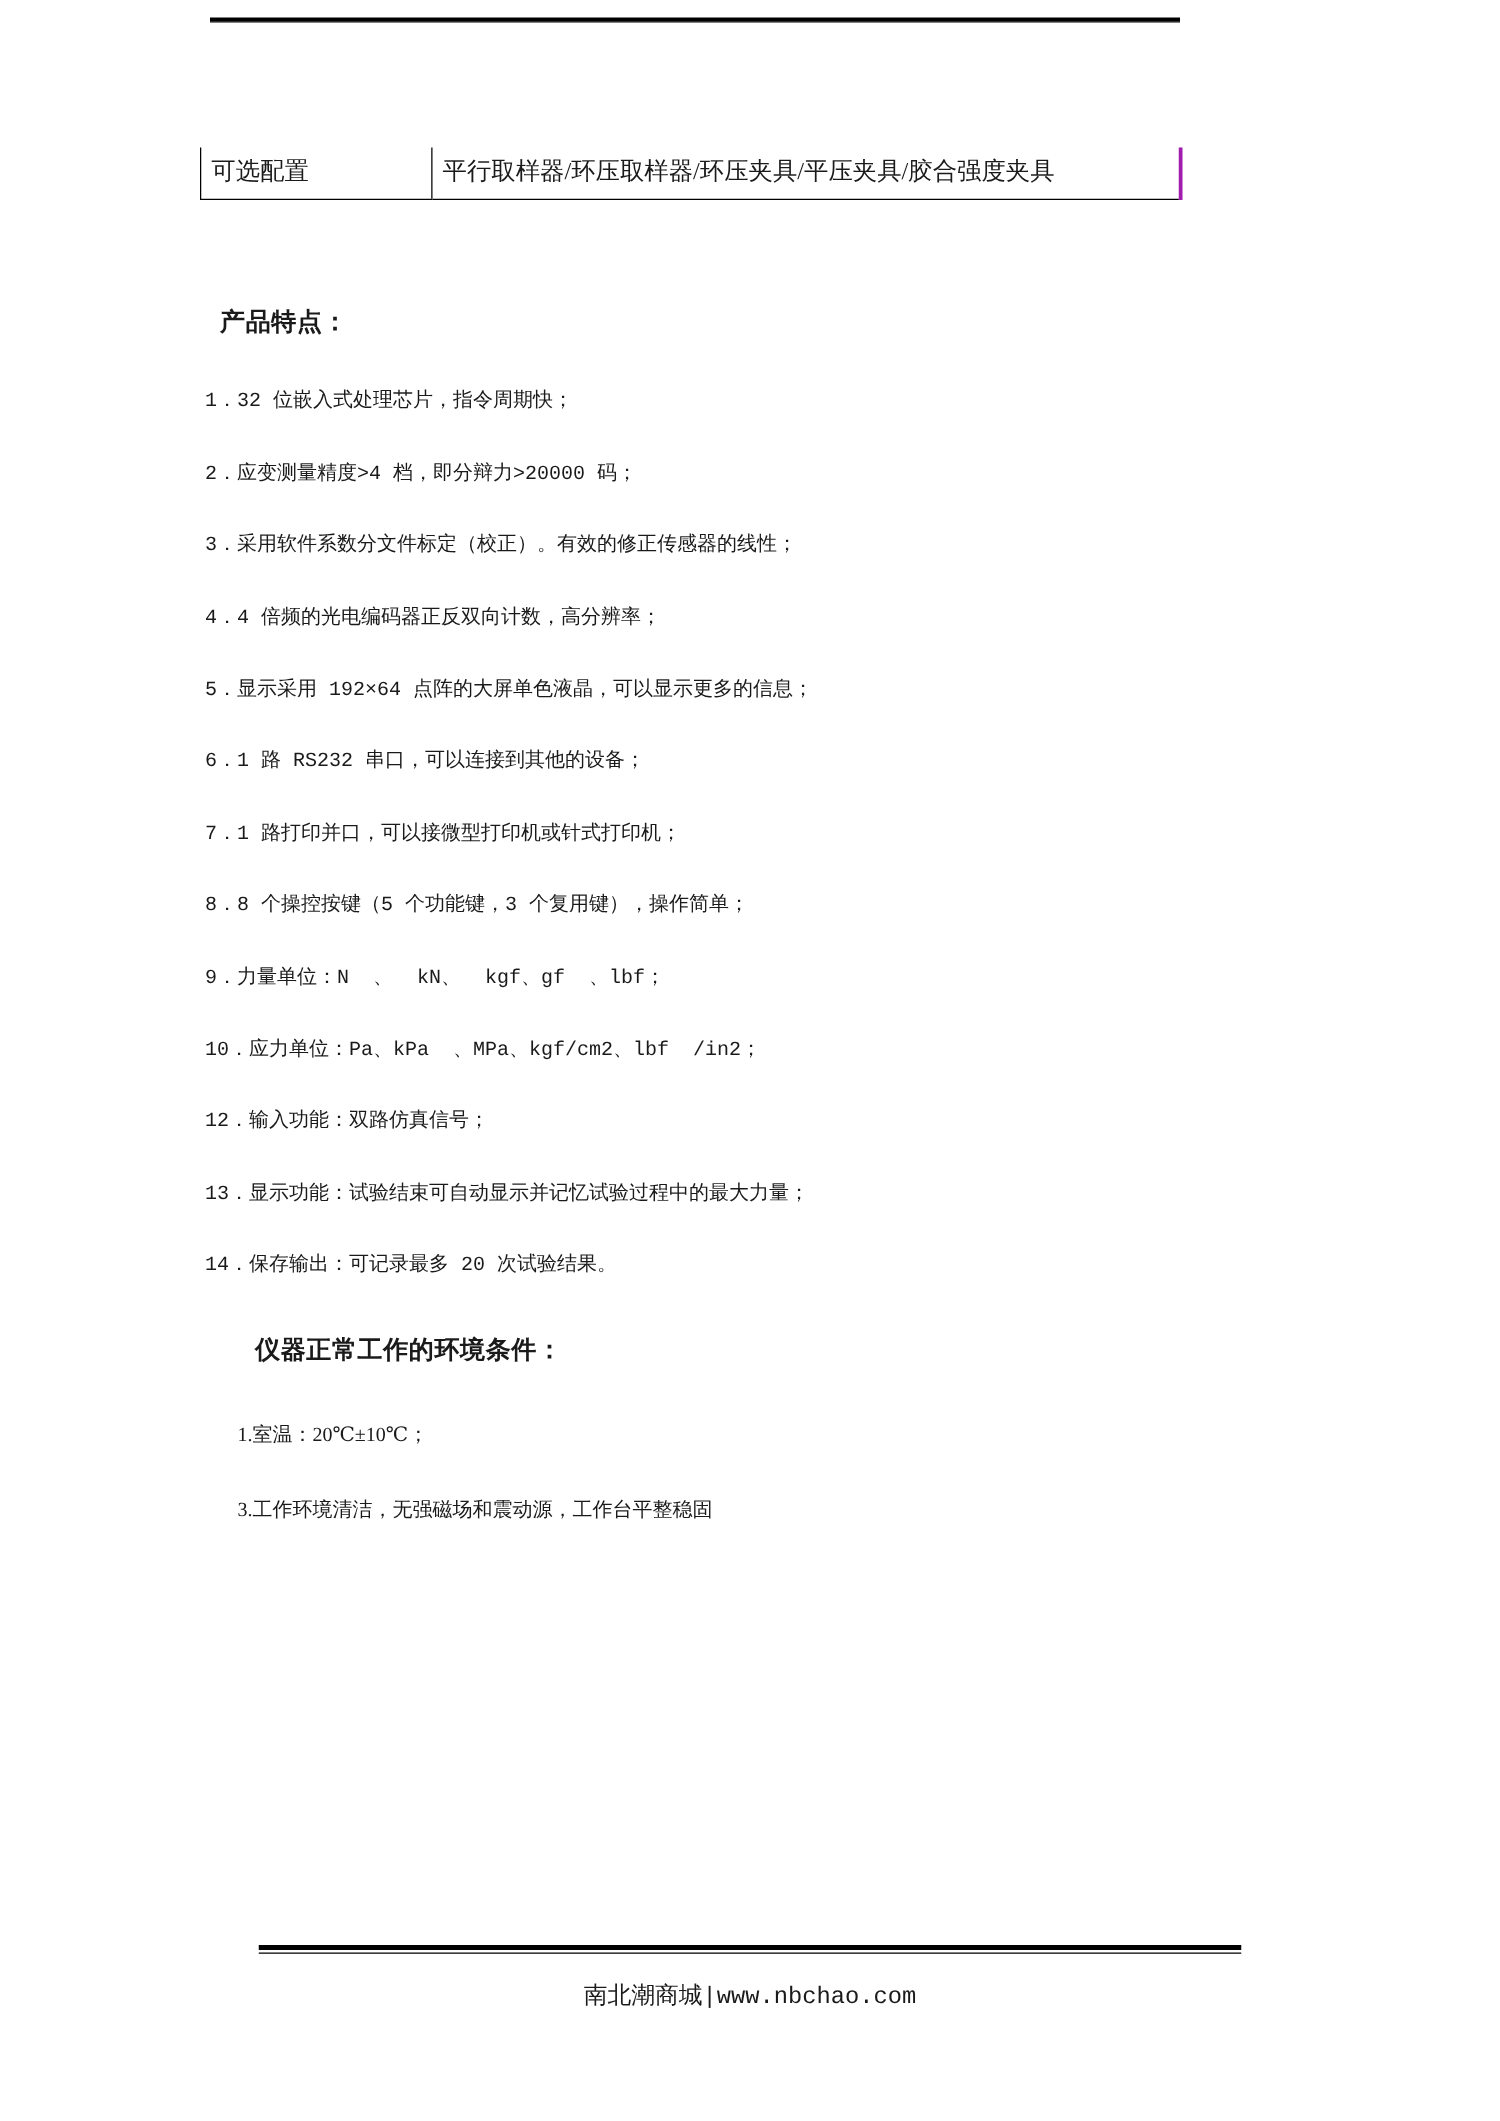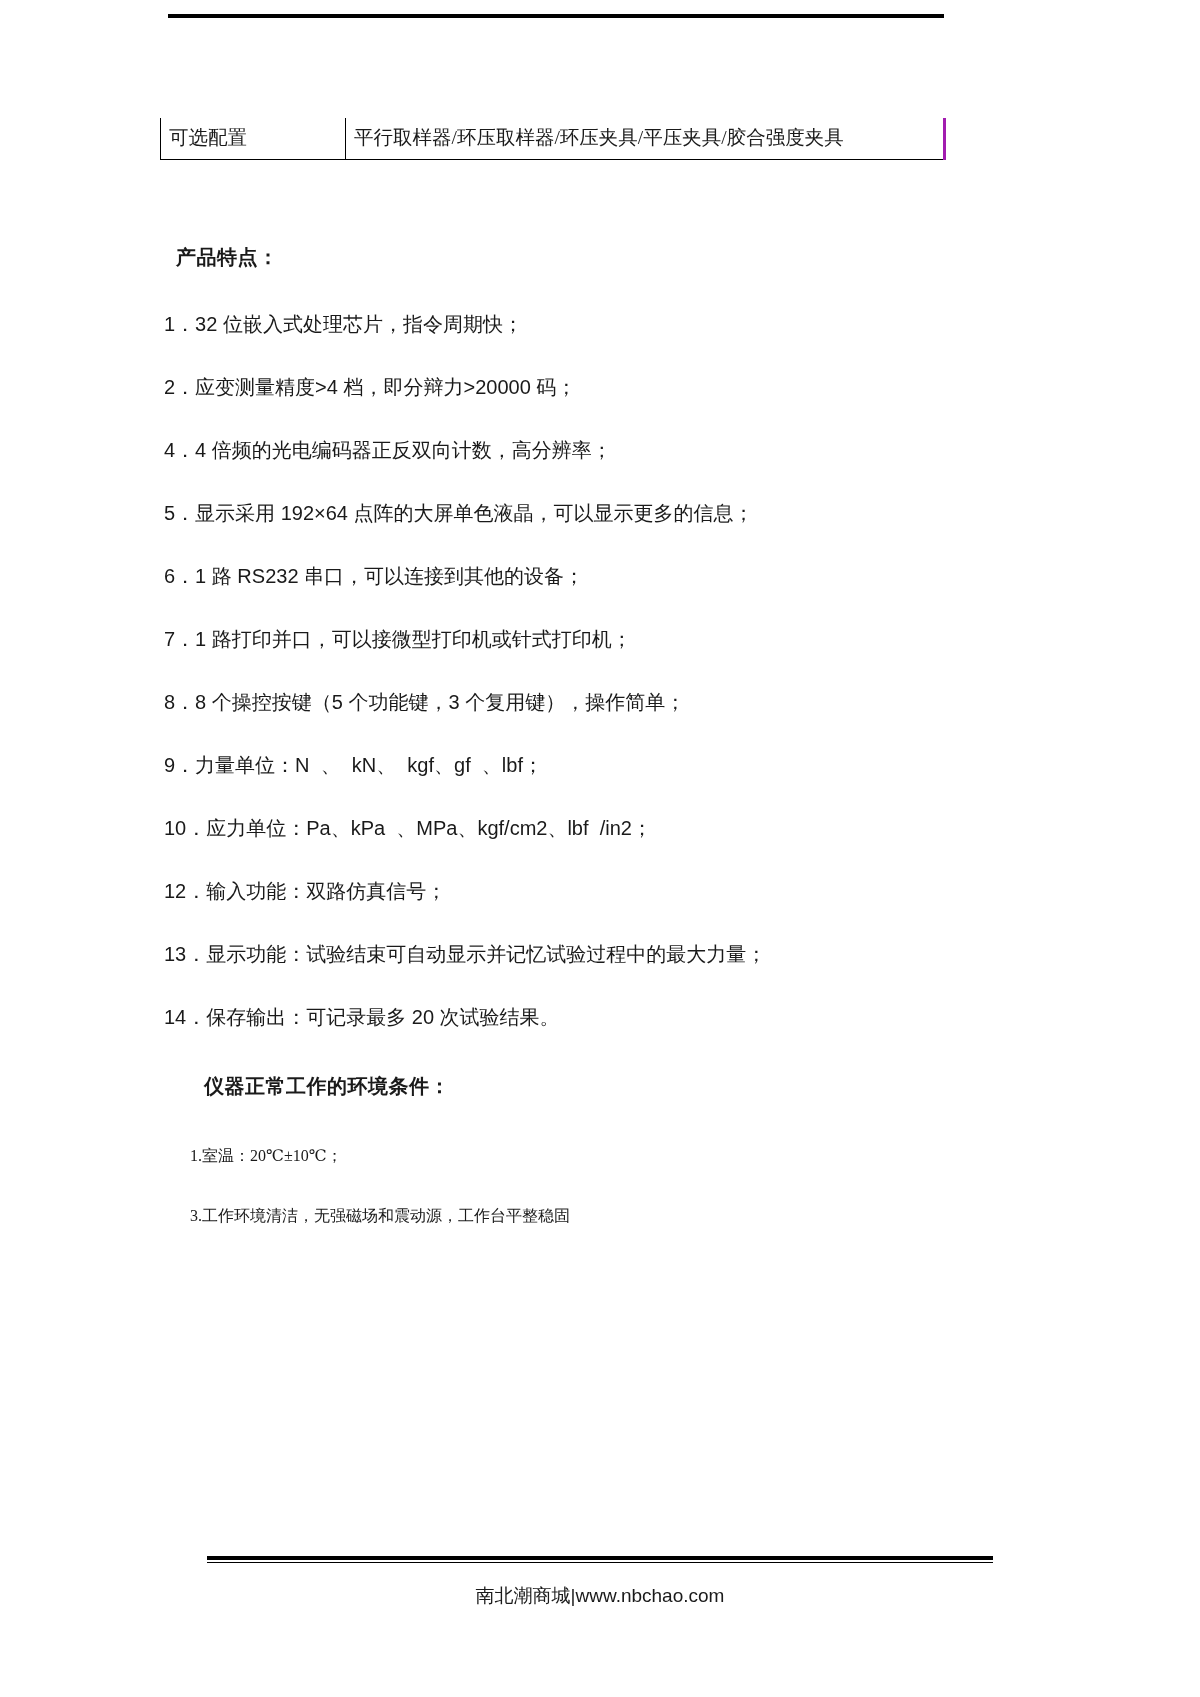--- a/index.html
+++ b/index.html
@@ -92,26 +92,26 @@
     margin-left: 32px;
   }
 
   
   .feature-list {
     margin: 0;
     padding: 0;
     list-style: none;
   }
   .feature-item {
-    font-size: 20px;
+    font-size: 16px;
     line-height: 1.35;
     margin-top: 36px;
     margin-left: 4px;
     white-space: pre;
-    font-family: Liberation Sans, sans-serif;
+    font-family: Liberation Mono, monospace;
   }
   .feature-item.first {
     margin-top: 40px;
   }
 
   
   .env-list {
     margin: 0;
     padding: 0;
     list-style: none;
@@ -152,21 +152,21 @@
   }
   .footer-rule .thin {
     height: 1px;
     background: #000000;
     width: 100%;
   }
   .footer-text {
     text-align: center;
     font-size: 19px;
     margin-top: 20px;
-    font-family: Liberation Sans, sans-serif;
+    font-family: Liberation Mono, monospace;
     color: #1a1a1a;
   }
 </style>
 </head>
 <body>
 
 <div class="page">
 
   <div class="header-rule">
     <div class="thick"></div>
@@ -184,20 +184,21 @@
       </tbody>
     </table>
 
     <div class="heading-1-wrap">
       <h2 class="section-heading">产品特点：</h2>
     </div>
 
     <ul class="feature-list">
       <li class="feature-item first">1．32 位嵌入式处理芯片，指令周期快；</li>
       <li class="feature-item">2．应变测量精度&gt;4 档，即分辩力&gt;20000 码；</li>
+      <li class="feature-item">3．采用软件系数分文件标定（校正）。有效的修正传感器的线性；</li>
       <li class="feature-item">4．4 倍频的光电编码器正反双向计数，高分辨率；</li>
       <li class="feature-item">5．显示采用 192×64 点阵的大屏单色液晶，可以显示更多的信息；</li>
       <li class="feature-item">6．1 路 RS232 串口，可以连接到其他的设备；</li>
       <li class="feature-item">7．1 路打印并口，可以接微型打印机或针式打印机；</li>
       <li class="feature-item">8．8 个操控按键（5 个功能键，3 个复用键），操作简单；</li>
       <li class="feature-item">9．力量单位：N  、  kN、  kgf、gf  、lbf；</li>
       <li class="feature-item">10．应力单位：Pa、kPa  、MPa、kgf/cm2、lbf  /in2；</li>
       <li class="feature-item">12．输入功能：双路仿真信号；</li>
       <li class="feature-item">13．显示功能：试验结束可自动显示并记忆试验过程中的最大力量；</li>
       <li class="feature-item">14．保存输出：可记录最多 20 次试验结果。</li>

